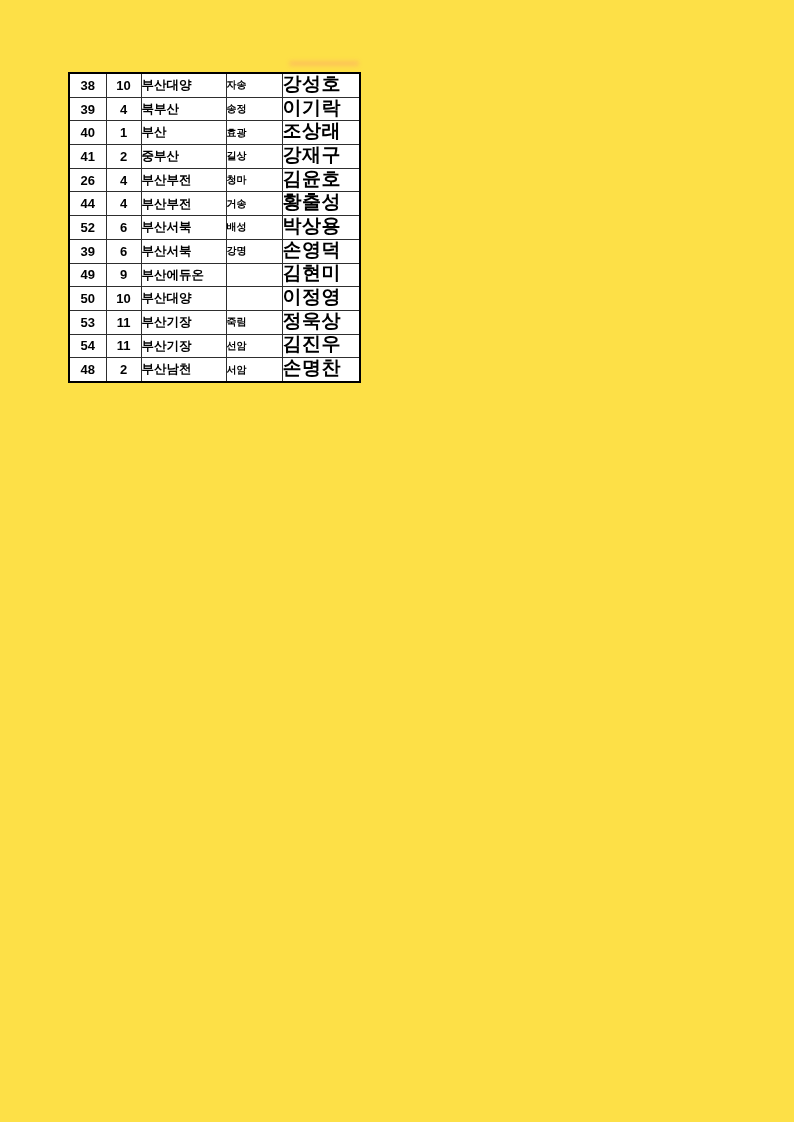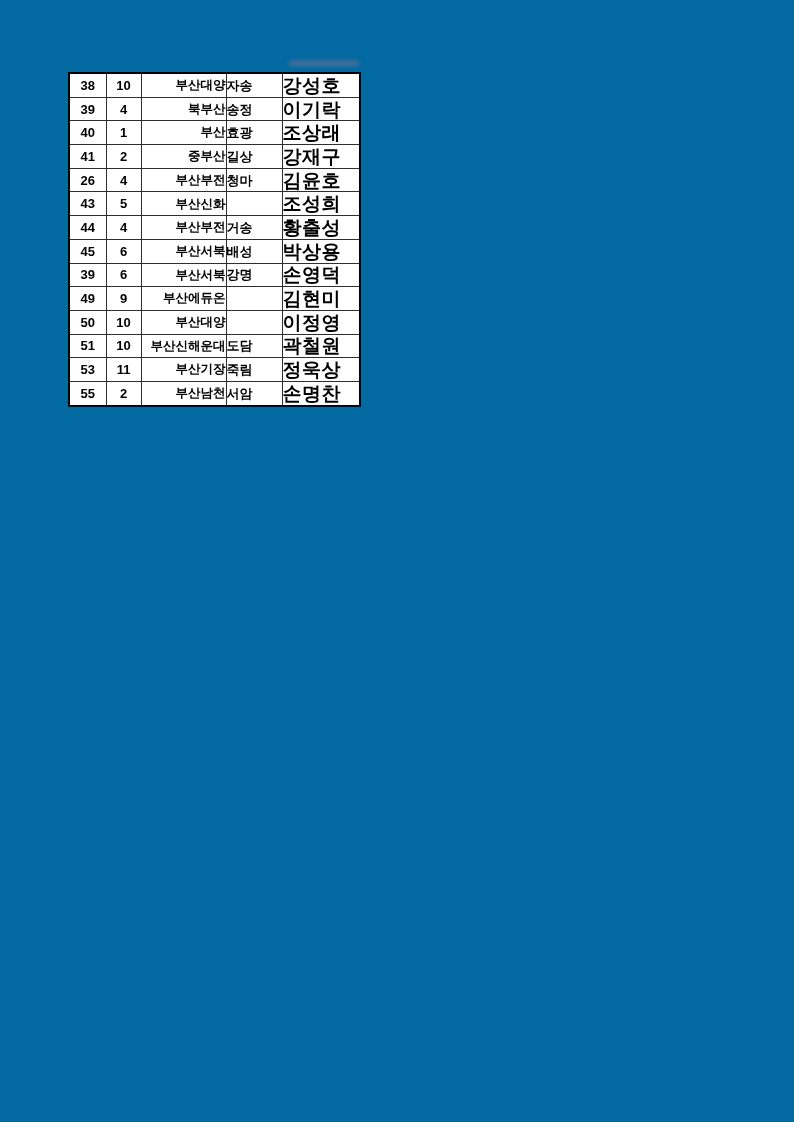--- a/index.html
+++ b/index.html
@@ -10,21 +10,21 @@
   body {
     width: 794px;
     height: 1122px;
     position: relative;
     font-family: "Liberation Sans", sans-serif;
     overflow: hidden;
   }
   .page {
     position: absolute;
     inset: 0;
-    background: #0369a1;
+    background: #fde047;
   }
   
   .artifact {
     position: absolute;
     left: 289px;
     top: 61px;
     width: 70px;
     height: 5px;
     background: rgba(255, 130, 130, 0.30);
     filter: blur(2px);
@@ -54,35 +54,36 @@
   col.w-num  { width: 35px; }
   col.w-club { width: 85px; }
   col.w-team { width: 56px; }
   col.w-name { width: 78px; }
 
   td.c-no, td.c-num {
     text-align: center;
     font-size: 13px;
   }
   td.c-club {
-    text-align: right;
+    text-align: left;
     font-size: 12.5px;
     padding-left: 4px;
   }
   td.c-team {
     text-align: left;
-    font-size: 13px;
+    font-size: 10px;
     padding-left: 4px;
   }
   td.c-name {
     text-align: left;
     font-size: 19px;
     letter-spacing: 0.5px;
     padding-left: 3px;
     color: var(--name-color, #1515ff);
+    font-family: Liberation Mono, monospace;
   }
 </style>
 </head>
 <body>
 
 <div class="page">
   <div class="artifact"></div>
   <table class="roster">
     <colgroup>
       <col class="w-no">
@@ -121,35 +122,28 @@
           <td class="c-name">강재구</td>
         </tr>
         <tr>
           <td class="c-no">26</td>
           <td class="c-num">4</td>
           <td class="c-club">부산부전</td>
           <td class="c-team">청마</td>
           <td class="c-name">김윤호</td>
         </tr>
         <tr>
-          <td class="c-no">43</td>
-          <td class="c-num">5</td>
-          <td class="c-club">부산신화</td>
-          <td class="c-team"></td>
-          <td class="c-name">조성희</td>
-        </tr>
-        <tr>
           <td class="c-no">44</td>
           <td class="c-num">4</td>
           <td class="c-club">부산부전</td>
           <td class="c-team">거송</td>
           <td class="c-name">황출성</td>
         </tr>
         <tr>
-          <td class="c-no">45</td>
+          <td class="c-no">52</td>
           <td class="c-num">6</td>
           <td class="c-club">부산서북</td>
           <td class="c-team">배성</td>
           <td class="c-name">박상용</td>
         </tr>
         <tr>
           <td class="c-no">39</td>
           <td class="c-num">6</td>
           <td class="c-club">부산서북</td>
           <td class="c-team">강명</td>
@@ -163,35 +157,35 @@
           <td class="c-name">김현미</td>
         </tr>
         <tr>
           <td class="c-no">50</td>
           <td class="c-num">10</td>
           <td class="c-club">부산대양</td>
           <td class="c-team"></td>
           <td class="c-name">이정영</td>
         </tr>
         <tr>
-          <td class="c-no">51</td>
-          <td class="c-num">10</td>
-          <td class="c-club">부산신해운대</td>
-          <td class="c-team">도담</td>
-          <td class="c-name">곽철원</td>
-        </tr>
-        <tr>
           <td class="c-no">53</td>
           <td class="c-num">11</td>
           <td class="c-club">부산기장</td>
           <td class="c-team">죽림</td>
           <td class="c-name">정욱상</td>
         </tr>
         <tr>
-          <td class="c-no">55</td>
+          <td class="c-no">54</td>
+          <td class="c-num">11</td>
+          <td class="c-club">부산기장</td>
+          <td class="c-team">선암</td>
+          <td class="c-name">김진우</td>
+        </tr>
+        <tr>
+          <td class="c-no">48</td>
           <td class="c-num">2</td>
           <td class="c-club">부산남천</td>
           <td class="c-team">서암</td>
           <td class="c-name">손명찬</td>
         </tr>
       </tbody>
   </table>
 </div>
 
 </body></html>

